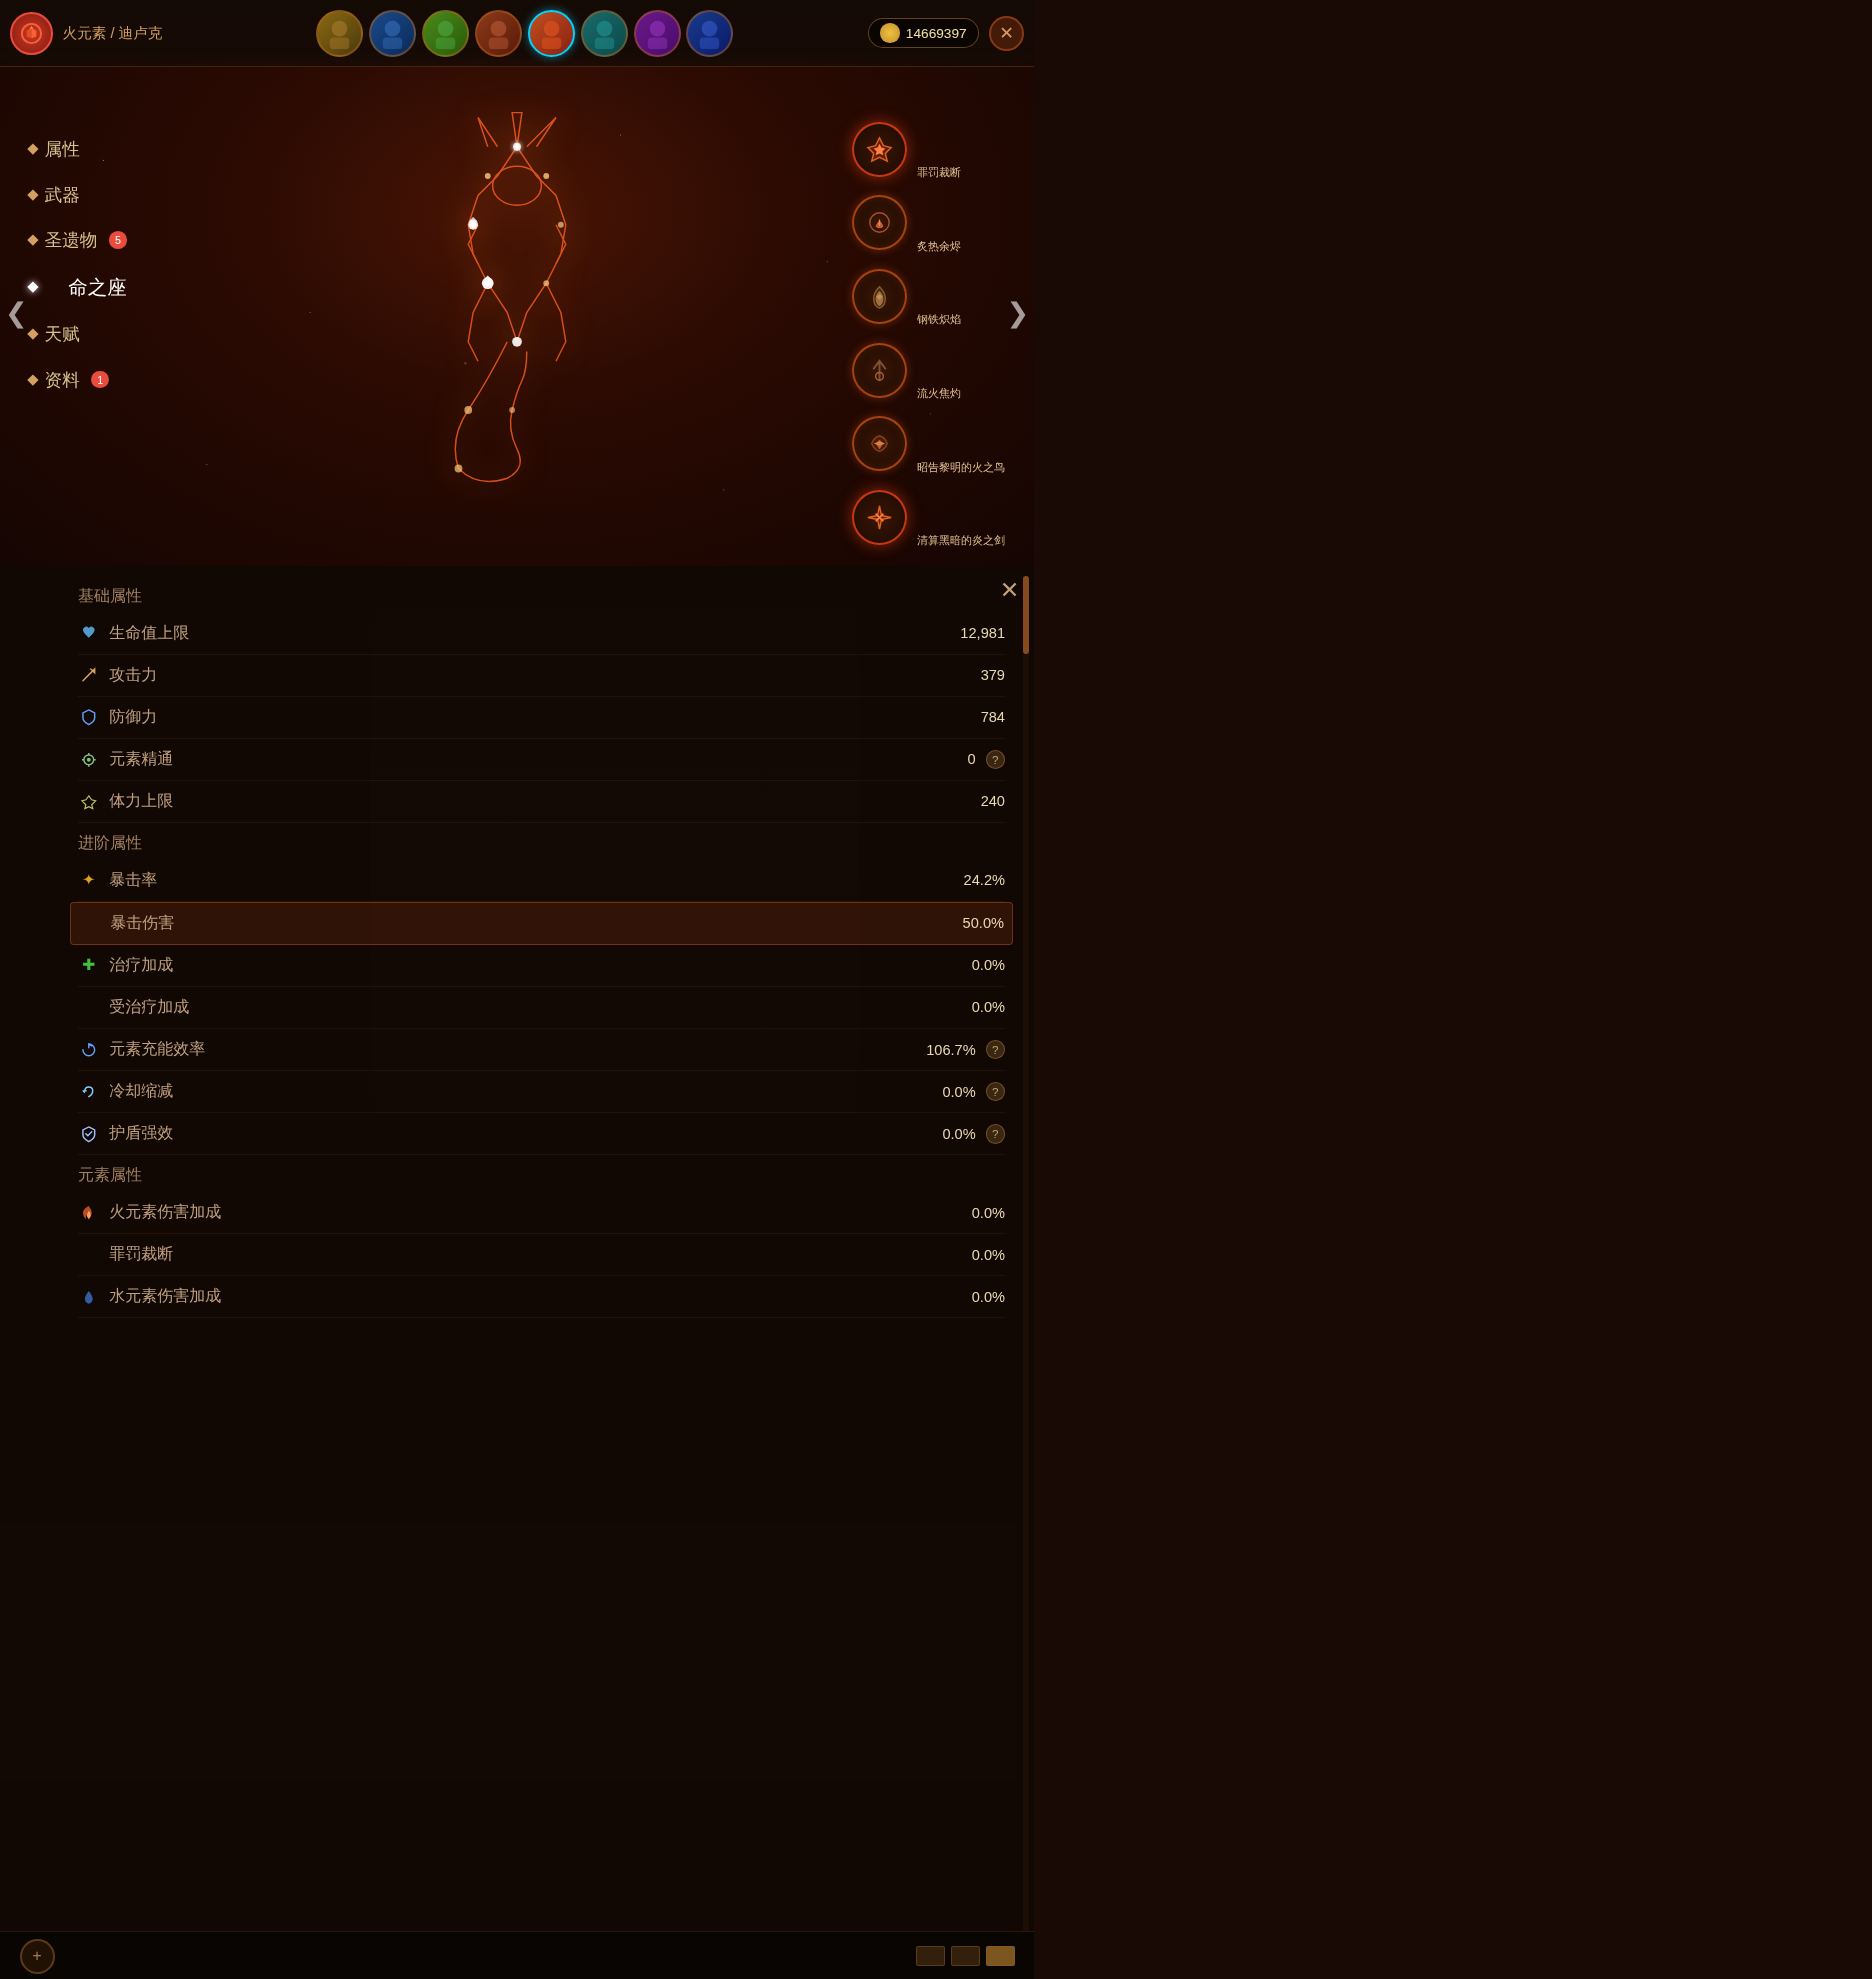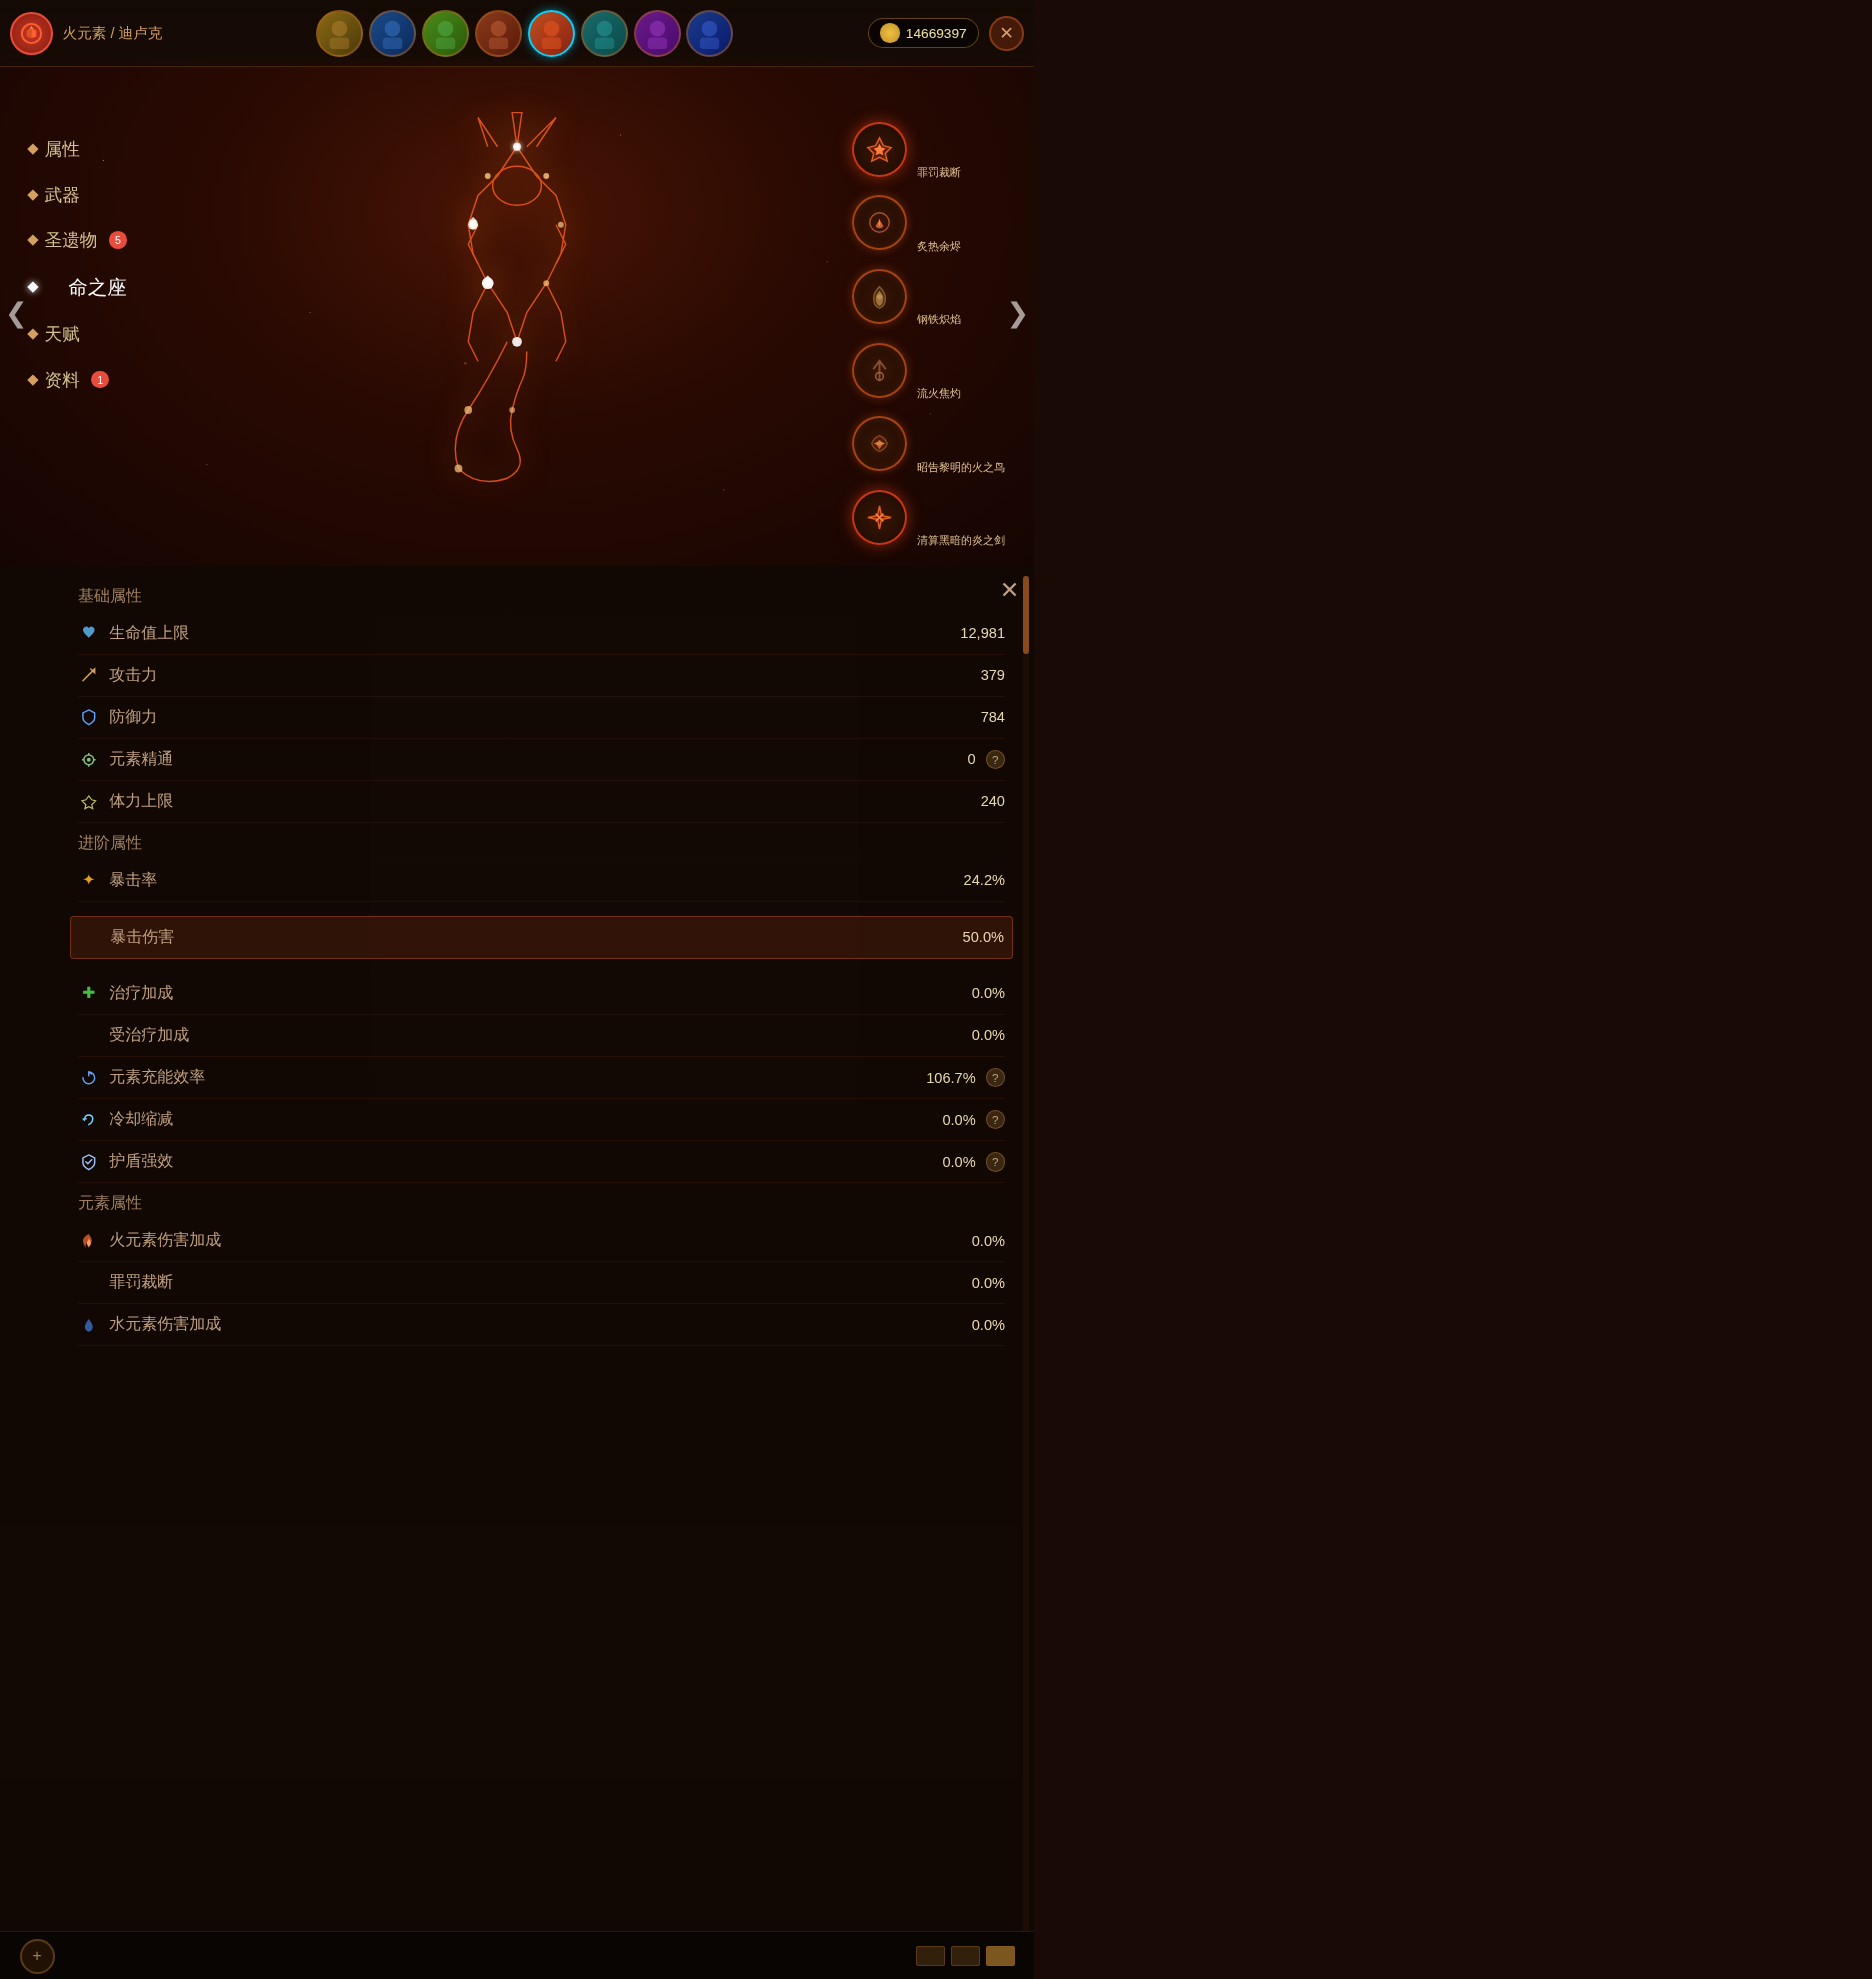--- a/index.html
+++ b/index.html
@@ -295,21 +295,21 @@
       align-items: center;
       padding: 9.8px 0;
       border-bottom: 1px solid rgba(80,40,15,0.3);
       position: relative;
     }
     .stat-row.highlighted {
       background: rgba(80,30,10,0.5);
       border: 1px solid rgba(180,80,30,0.5);
       border-radius: 3.9px;
       padding: 9.8px 7.8px;
-      margin: 14px -7.8px;
+      margin: 0 -7.8px;
     }
     .stat-icon {
       width: 21.5px; height: 21.5px;
       margin-right: 9.8px;
       flex-shrink: 0;
       display: flex; align-items: center; justify-content: center;
       color: #d4a060;
       font-size: 15.6px;
     }
     .stat-name {

